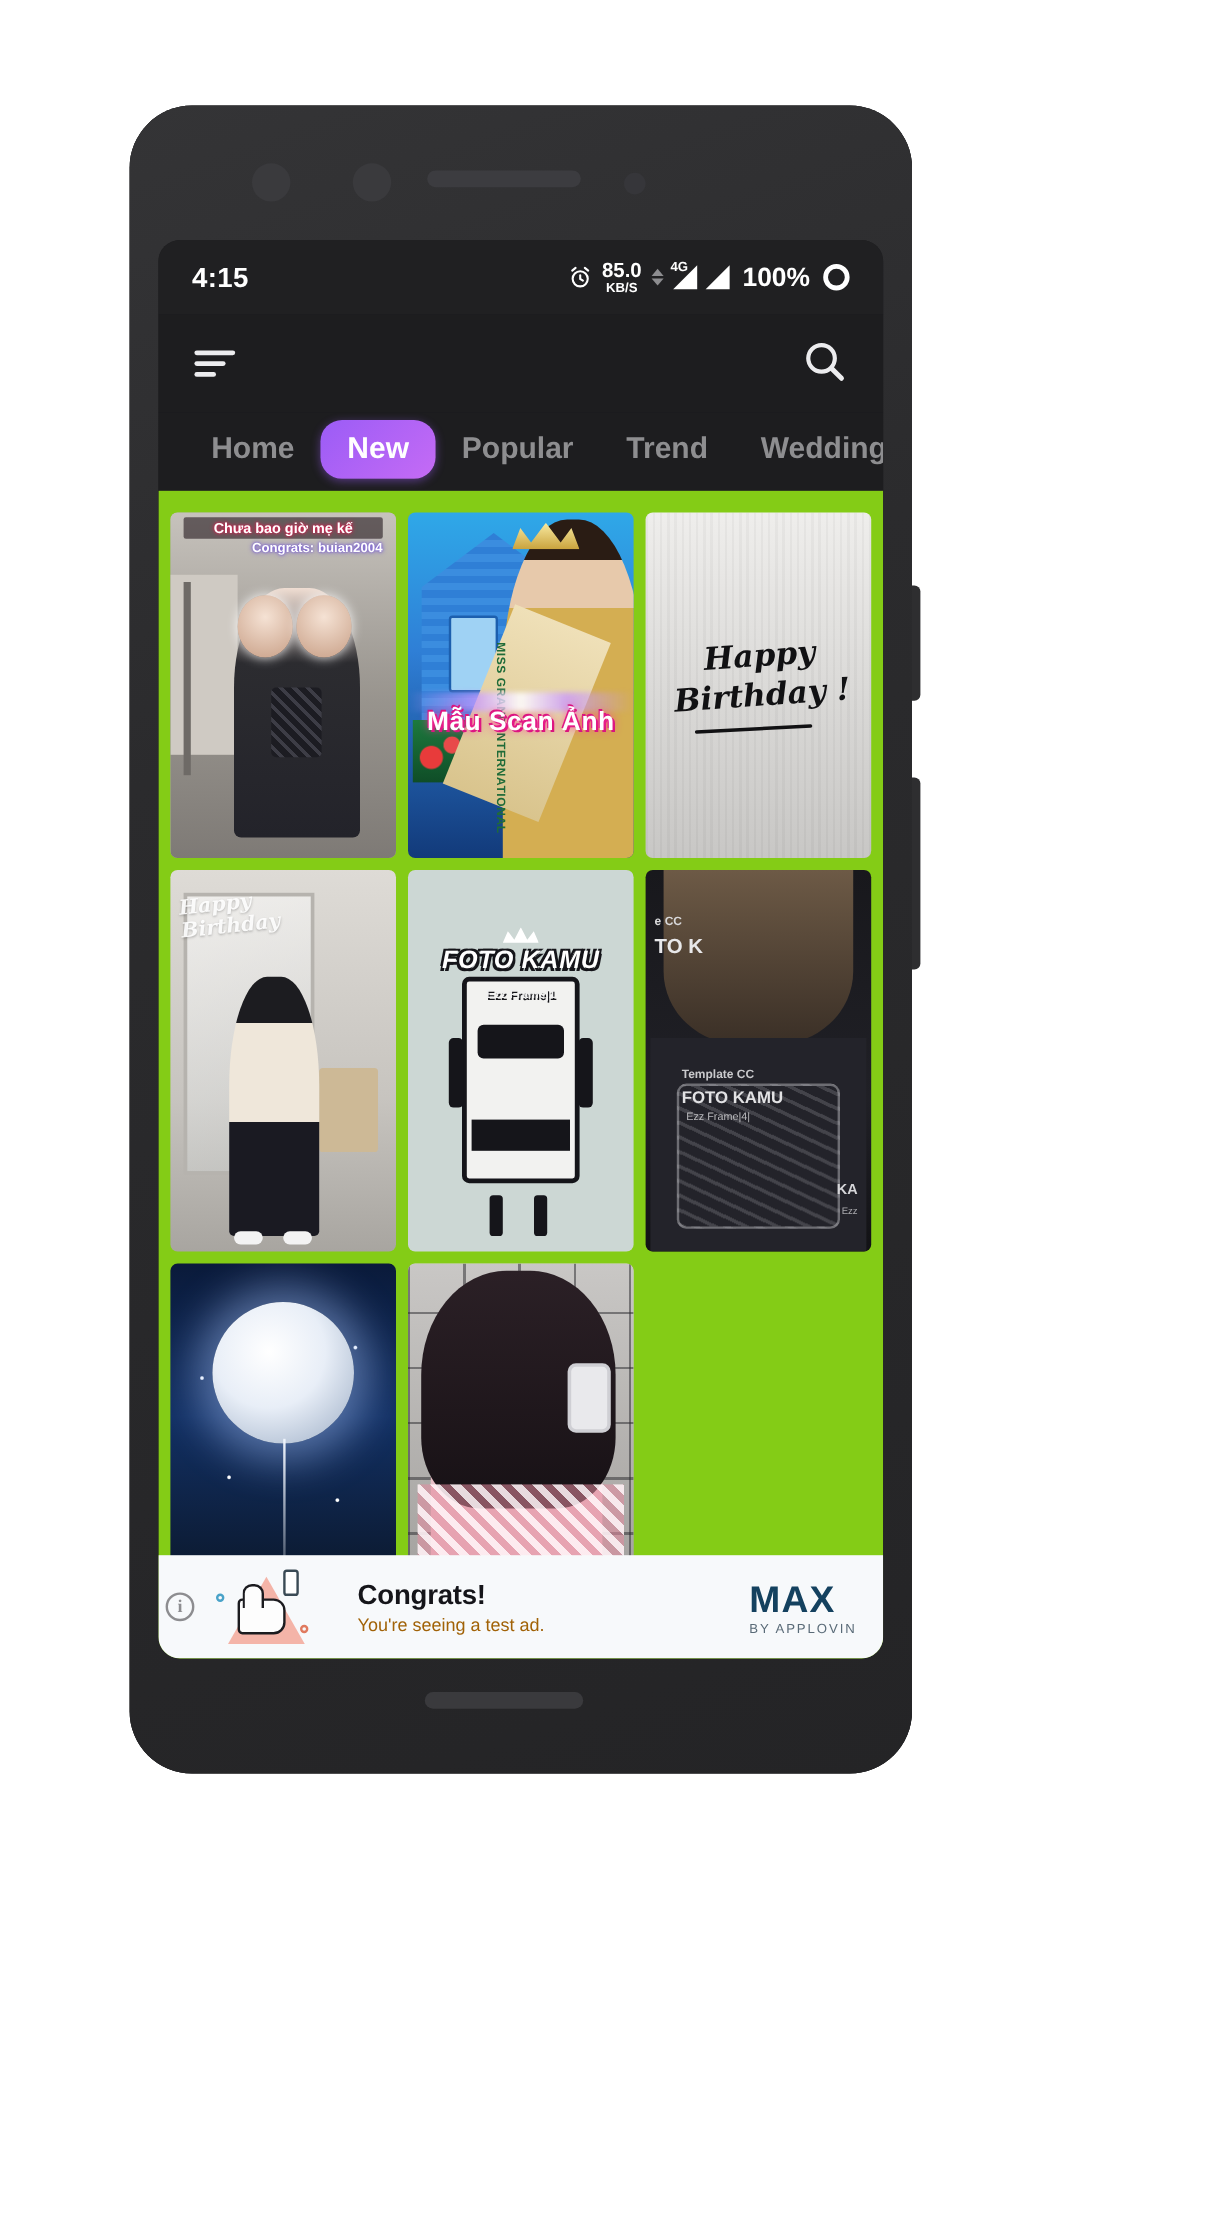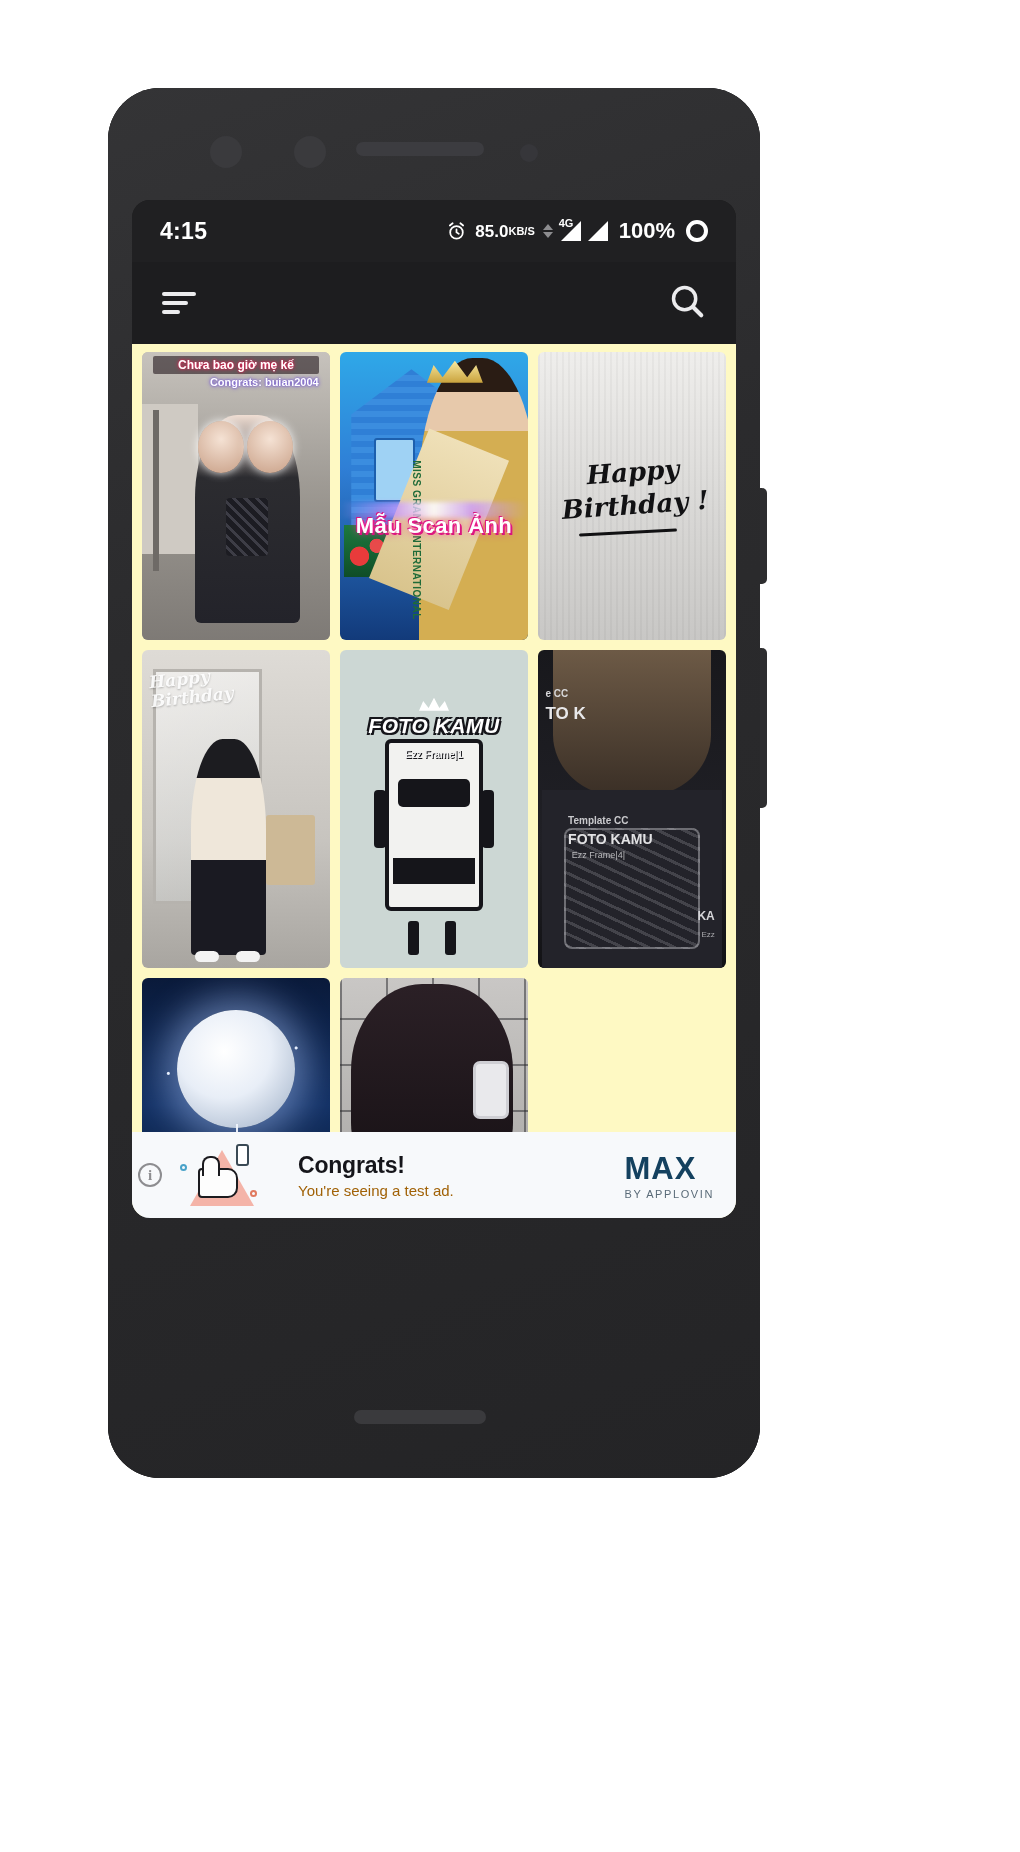--- a/index.html
+++ b/index.html
@@ -50,21 +50,21 @@
   #bottom-speaker {
     position: absolute; left: 246px; top: 1322px;
     width: 132px; height: 14px; border-radius: 7px;
     background: #3a3a3d;
   }
 
   
   #screen {
     position: absolute;
     left: 24px; top: 112px;
-    width: 604px; height: 1018px;
+    width: 604px; height: 1182px;
     background: #1d1d1f;
     border-radius: 18px;
     overflow: hidden;
   }
 
   
   #status-bar {
     position: relative;
     height: 62px;
     display: flex; align-items: center;
@@ -75,21 +75,21 @@
   #status-time {
     font-size: 23px; font-weight: bold;
     letter-spacing: .3px;
   }
   #status-right {
     margin-left: auto;
     display: flex; align-items: center; gap: 7px;
   }
   .alarm-ico { width: 21px; height: 21px; display:block; }
   #net-speed {
-    display:flex; align-items:center;
+    display:flex; flex-direction:column; align-items:center;
     line-height: 1; margin-left:1px;
   }
   #net-speed .sp-val { font-size: 17px; font-weight: bold; }
   #net-speed .sp-unit { font-size: 11px; font-weight: bold; margin-top:1px; }
   .arrows { display:flex; flex-direction:column; gap:2px; margin: 0 1px;}
   .arr-up, .arr-dn {
     width: 0; height: 0; border-left: 5px solid transparent;
     border-right: 5px solid transparent;
   }
   .arr-up { border-bottom: 6px solid #8d8d90; }
@@ -143,22 +143,22 @@
     color: #ffffff;
     background: linear-gradient(135deg, #9b5cf6 0%, #c56bf5 100%);
     box-shadow: 0 2px 8px rgba(155,92,246,.45);
   }
 
   
   #grid {
     display: grid;
     grid-template-columns: repeat(3, 1fr);
     gap: 10px;
-    padding: 8px 10px;
-    background: #fef9c3;
+    padding: 18px 10px;
+    background: #84cc16;
   }
   .card {
     position: relative;
     height: 288px;
     border-radius: 6px;
     overflow: hidden;
     background: #2b2b2d;
   }
   .card.tall { height: 318px; }
 
@@ -590,20 +590,27 @@
           </span>
       </div>
       <div id="search-btn">
         <svg width="38" height="38" viewBox="0 0 24 24">
           <circle cx="10.5" cy="10.5" r="7" fill="none" stroke="#ececee" stroke-width="2.2"></circle>
           <path d="M15.8 15.8 21 21" stroke="#ececee" stroke-width="2.6" stroke-linecap="round"></path>
         </svg>
       </div>
     </div>
 
+    <div id="tab-bar">
+      <div class="tab">Home</div>
+      <div class="tab active">New</div>
+      <div class="tab">Popular</div>
+      <div class="tab">Trend</div>
+      <div class="tab">Wedding</div>
+    </div>
 
     <div id="grid">
 
       <div class="card" id="c1">
         <div class="street"></div>
           <div class="wall"></div>
           <div class="pole"></div>
         <div class="couple">
             <div class="shirt-pat"></div>
           </div>

